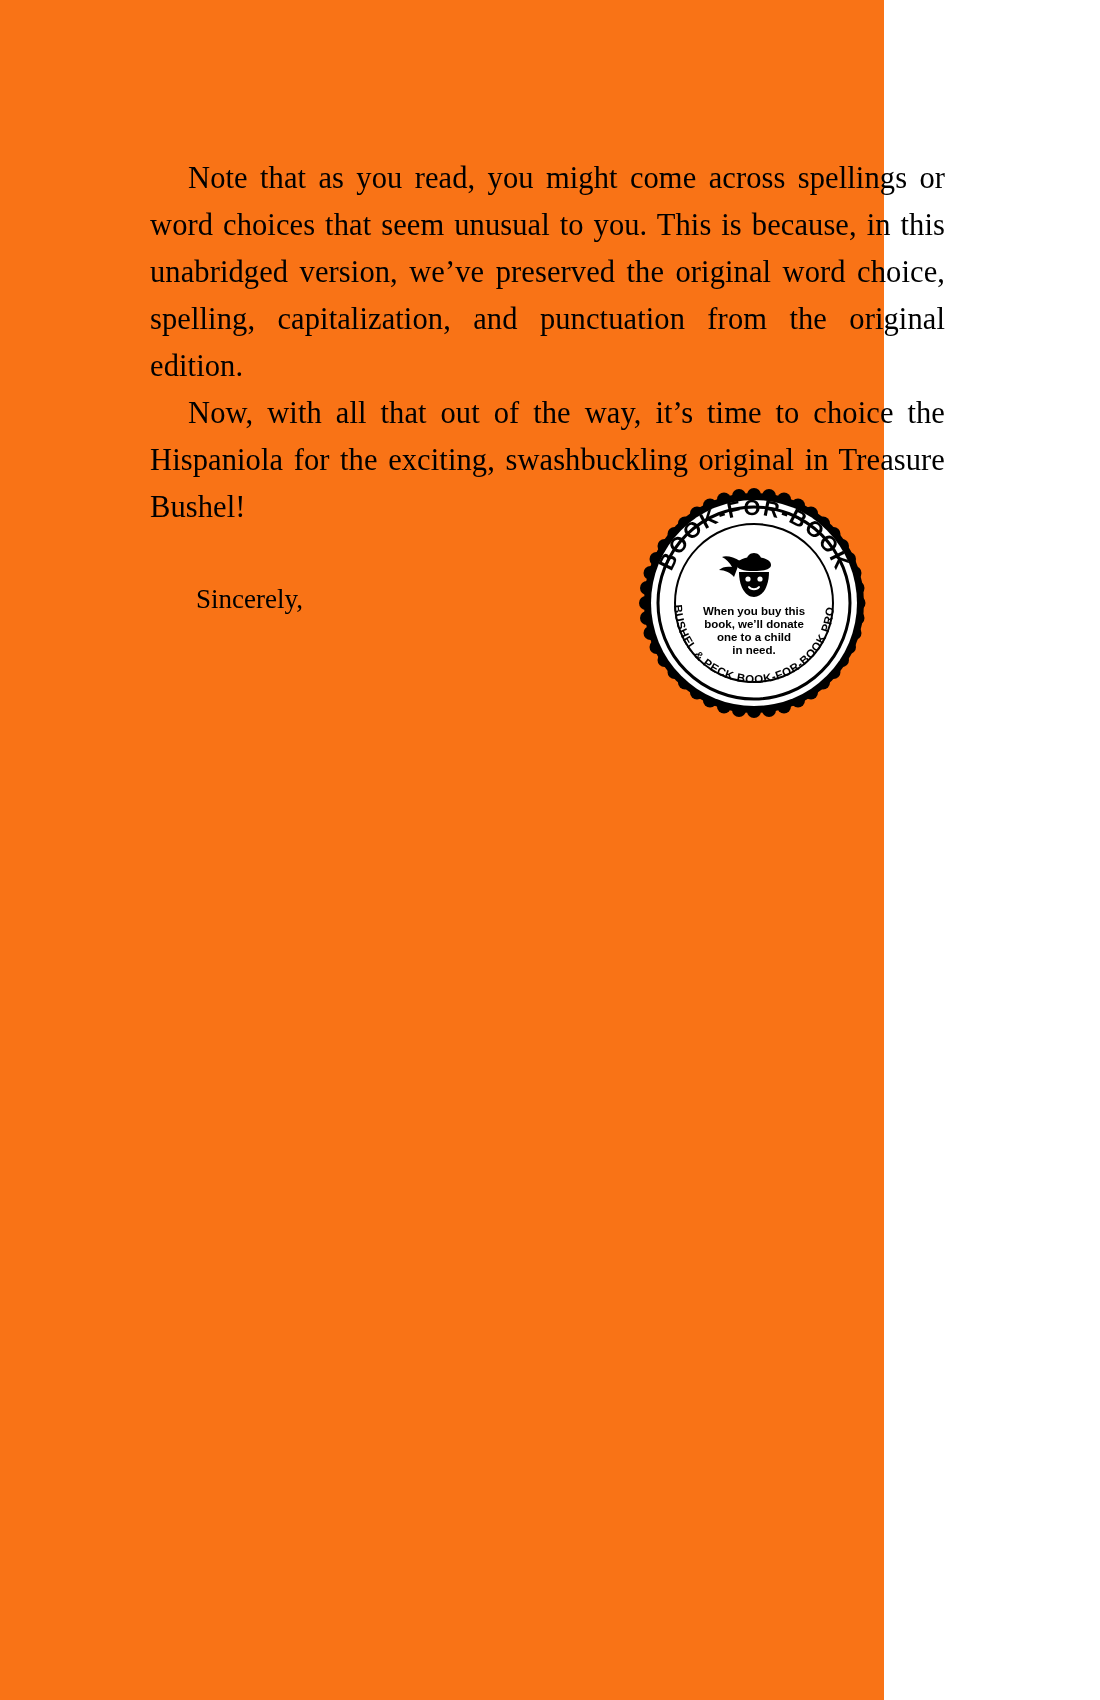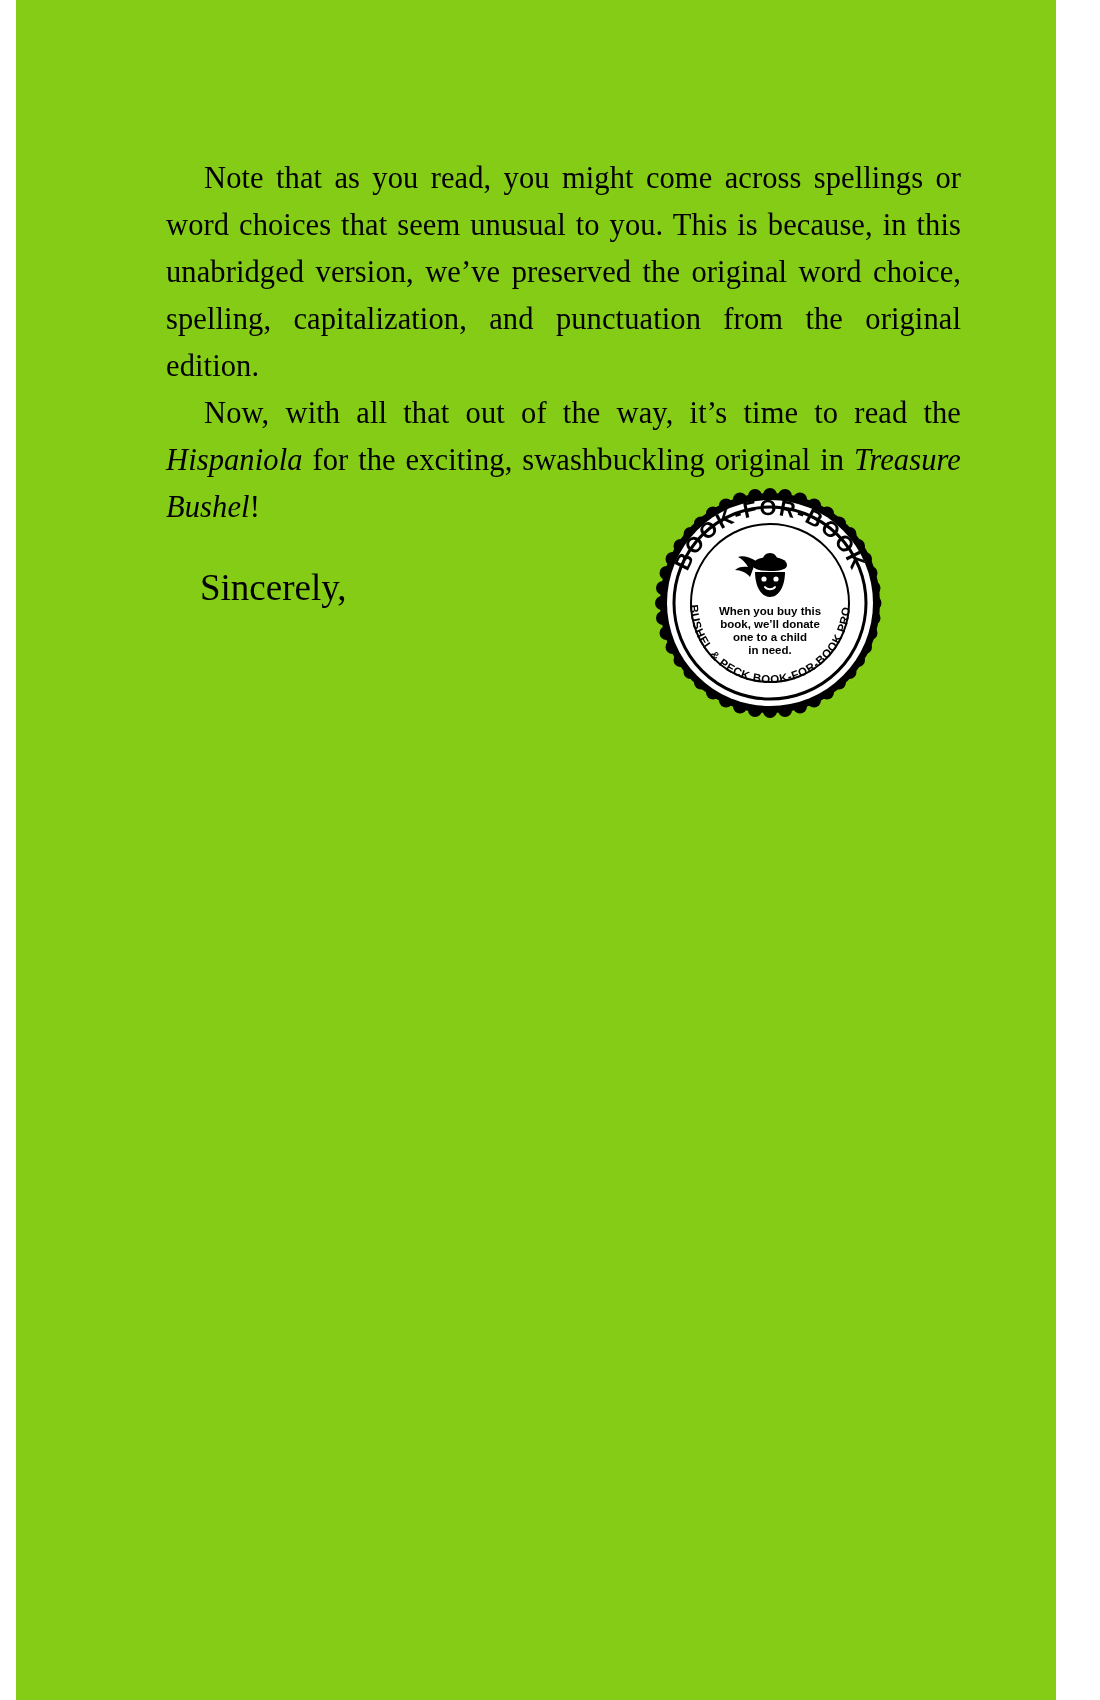--- a/index.html
+++ b/index.html
@@ -10,50 +10,50 @@
   body {
     width: 1100px;
     height: 1700px;
     position: relative;
     font-family: "Liberation Serif", serif;
     color: #000000;
     overflow: hidden;
   }
   .page {
     position: absolute;
-    left: 16px; top: 0;
-    width: 1040px;
+    left: 0; top: 0;
+    width: 884px;
     height: 1700px;
-    background: #84cc16;
+    background: #f97316;
   }
   .textblock {
     position: absolute;
     left: 150px;
     top: 155px;
     width: 795px;
   }
   .para {
     margin: 0;
     font-size: 30.5px;
     line-height: 47px;
     text-align: justify;
     text-justify: inter-word;
     text-indent: 38px;
     letter-spacing: 0.1px;
   }
-  .italic { font-style: italic; }
+  .italic { }
   .signature-block {
     position: absolute;
     left: 180px;
     top: 560px;
     width: 500px;
   }
   .sig-line {
-    margin: 4px;
-    font-size: 37px;
+    margin: 16px;
+    font-size: 27px;
     line-height: 47px;
   }
   .sig-gap { height: 52px; }
 
   
   .seal {
     position: absolute;
     left: 638px;
     top: 487px;
     width: 232px;
@@ -63,21 +63,21 @@
 </style>
 </head>
 <body>
 
 <div class="page">
 
   <div class="textblock">
 
     <p class="para">Note that as you read, you might come across spellings or word choices that seem unusual to you. This is because, in this unabridged version, we’ve preserved the original word choice, spelling, capitalization, and punctuation from the original edition.</p>
 
-    <p class="para"><span>Now, with all that out of the way, it’s time to read the </span><span class="italic">Hispaniola</span><span> for the exciting, swashbuckling original in </span><span class="italic">Treasure Bushel</span><span>!</span></p>
+    <p class="para"><span>Now, with all that out of the way, it’s time to choice the </span><span class="italic">Hispaniola</span><span> for the exciting, swashbuckling original in </span><span class="italic">Treasure Bushel</span><span>!</span></p>
 
   </div>
 
   <div class="signature-block">
     <p class="sig-line">Sincerely,</p>
     <div class="sig-gap"></div>
   </div>
 
   <div class="seal">
     <svg viewBox="0 0 232 232" width="232" height="232" xmlns="http://www.w3.org/2000/svg" aria-hidden="true">

